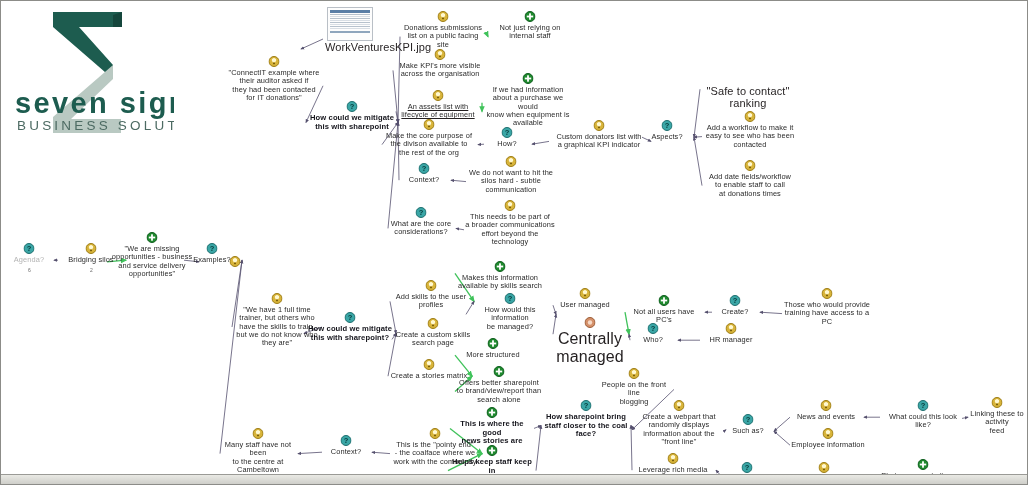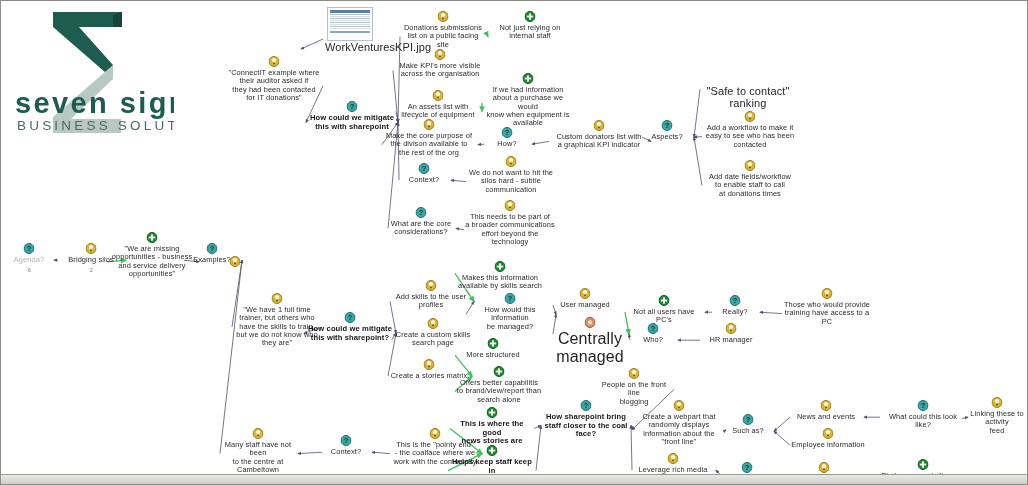--- a/index.html
+++ b/index.html
@@ -167,21 +167,21 @@
         <span class="ico" style="top: -13px;">
           <svg viewBox="0 0 11 11">
             <circle cx="5.5" cy="5.5" r="5" fill="#d8b43a" stroke="#9c7c14" stroke-width="1"></circle>
             <path d="M5.5 2.1c-1.3 0-2.2 1-2.2 2.1 0 .9.7 1.4.9 2.1h2.6c.2-.7.9-1.2.9-2.1 0-1.1-.9-2.1-2.2-2.1z" fill="#fff8d0"></path>
             <rect x="4.5" y="6.7" width="2" height="1.5" fill="#7a5f0c"></rect>
           </svg>
         </span>
         <span class="lbl">Make KPI's more visible
 across the organisation</span>
       </div>
-      <div class="node idea" style="left: 396px; top: 102px; width: 82px;">
+      <div class="node idea" style="left: 396px; top: 102px; width: 82px; text-decoration: underline;">
         <span class="ico" style="top: -13px;">
           <svg viewBox="0 0 11 11">
             <circle cx="5.5" cy="5.5" r="5" fill="#d8b43a" stroke="#9c7c14" stroke-width="1"></circle>
             <path d="M5.5 2.1c-1.3 0-2.2 1-2.2 2.1 0 .9.7 1.4.9 2.1h2.6c.2-.7.9-1.2.9-2.1 0-1.1-.9-2.1-2.2-2.1z" fill="#fff8d0"></path>
             <rect x="4.5" y="6.7" width="2" height="1.5" fill="#7a5f0c"></rect>
           </svg>
         </span>
         <span class="lbl">An assets list with
 lifecycle of equipment</span>
       </div>
@@ -474,21 +474,21 @@
         </span>
         <span class="lbl">Not all users have PC's</span>
       </div>
       <div class="node q" style="left: 712px; top: 307px; width: 44px;">
         <span class="ico" style="top: -13px;">
           <svg viewBox="0 0 11 11">
             <circle cx="5.5" cy="5.5" r="5" fill="#3aa6a6" stroke="#1d6e6e" stroke-width="1"></circle>
             <text x="5.5" y="8.3" text-anchor="middle" font-family="Liberation Sans, sans-serif" font-size="7.5" font-weight="bold" fill="#063b3b">?</text>
           </svg>
         </span>
-        <span class="lbl">Really?</span>
+        <span class="lbl">Create?</span>
       </div>
       <div class="node idea" style="left: 782px; top: 300px; width: 88px;">
         <span class="ico" style="top: -13px;">
           <svg viewBox="0 0 11 11">
             <circle cx="5.5" cy="5.5" r="5" fill="#d8b43a" stroke="#9c7c14" stroke-width="1"></circle>
             <path d="M5.5 2.1c-1.3 0-2.2 1-2.2 2.1 0 .9.7 1.4.9 2.1h2.6c.2-.7.9-1.2.9-2.1 0-1.1-.9-2.1-2.2-2.1z" fill="#fff8d0"></path>
             <rect x="4.5" y="6.7" width="2" height="1.5" fill="#7a5f0c"></rect>
           </svg>
         </span>
         <span class="lbl">Those who would provide
@@ -525,21 +525,21 @@
         <span class="lbl">More structured</span>
       </div>
       <div class="node plus" style="left: 455px; top: 378px; width: 86px;">
         <span class="ico" style="top: -13px;">
           <svg viewBox="0 0 11 11">
             <circle cx="5.5" cy="5.5" r="5" fill="#1f8a2e" stroke="#0d5c1c" stroke-width="1"></circle>
             <rect x="4.6" y="2.3" width="1.8" height="6.4" fill="#fff"></rect>
             <rect x="2.3" y="4.6" width="6.4" height="1.8" fill="#fff"></rect>
           </svg>
         </span>
-        <span class="lbl">Offers better capabilitis
+        <span class="lbl">Offers better sharepoint
 to brand/view/report than
 search alone</span>
       </div>
       <div class="node idea" style="left: 594px; top: 380px; width: 78px;">
         <span class="ico" style="top: -13px;">
           <svg viewBox="0 0 11 11">
             <circle cx="5.5" cy="5.5" r="5" fill="#d8b43a" stroke="#9c7c14" stroke-width="1"></circle>
             <path d="M5.5 2.1c-1.3 0-2.2 1-2.2 2.1 0 .9.7 1.4.9 2.1h2.6c.2-.7.9-1.2.9-2.1 0-1.1-.9-2.1-2.2-2.1z" fill="#fff8d0"></path>
             <rect x="4.5" y="6.7" width="2" height="1.5" fill="#7a5f0c"></rect>
           </svg>

